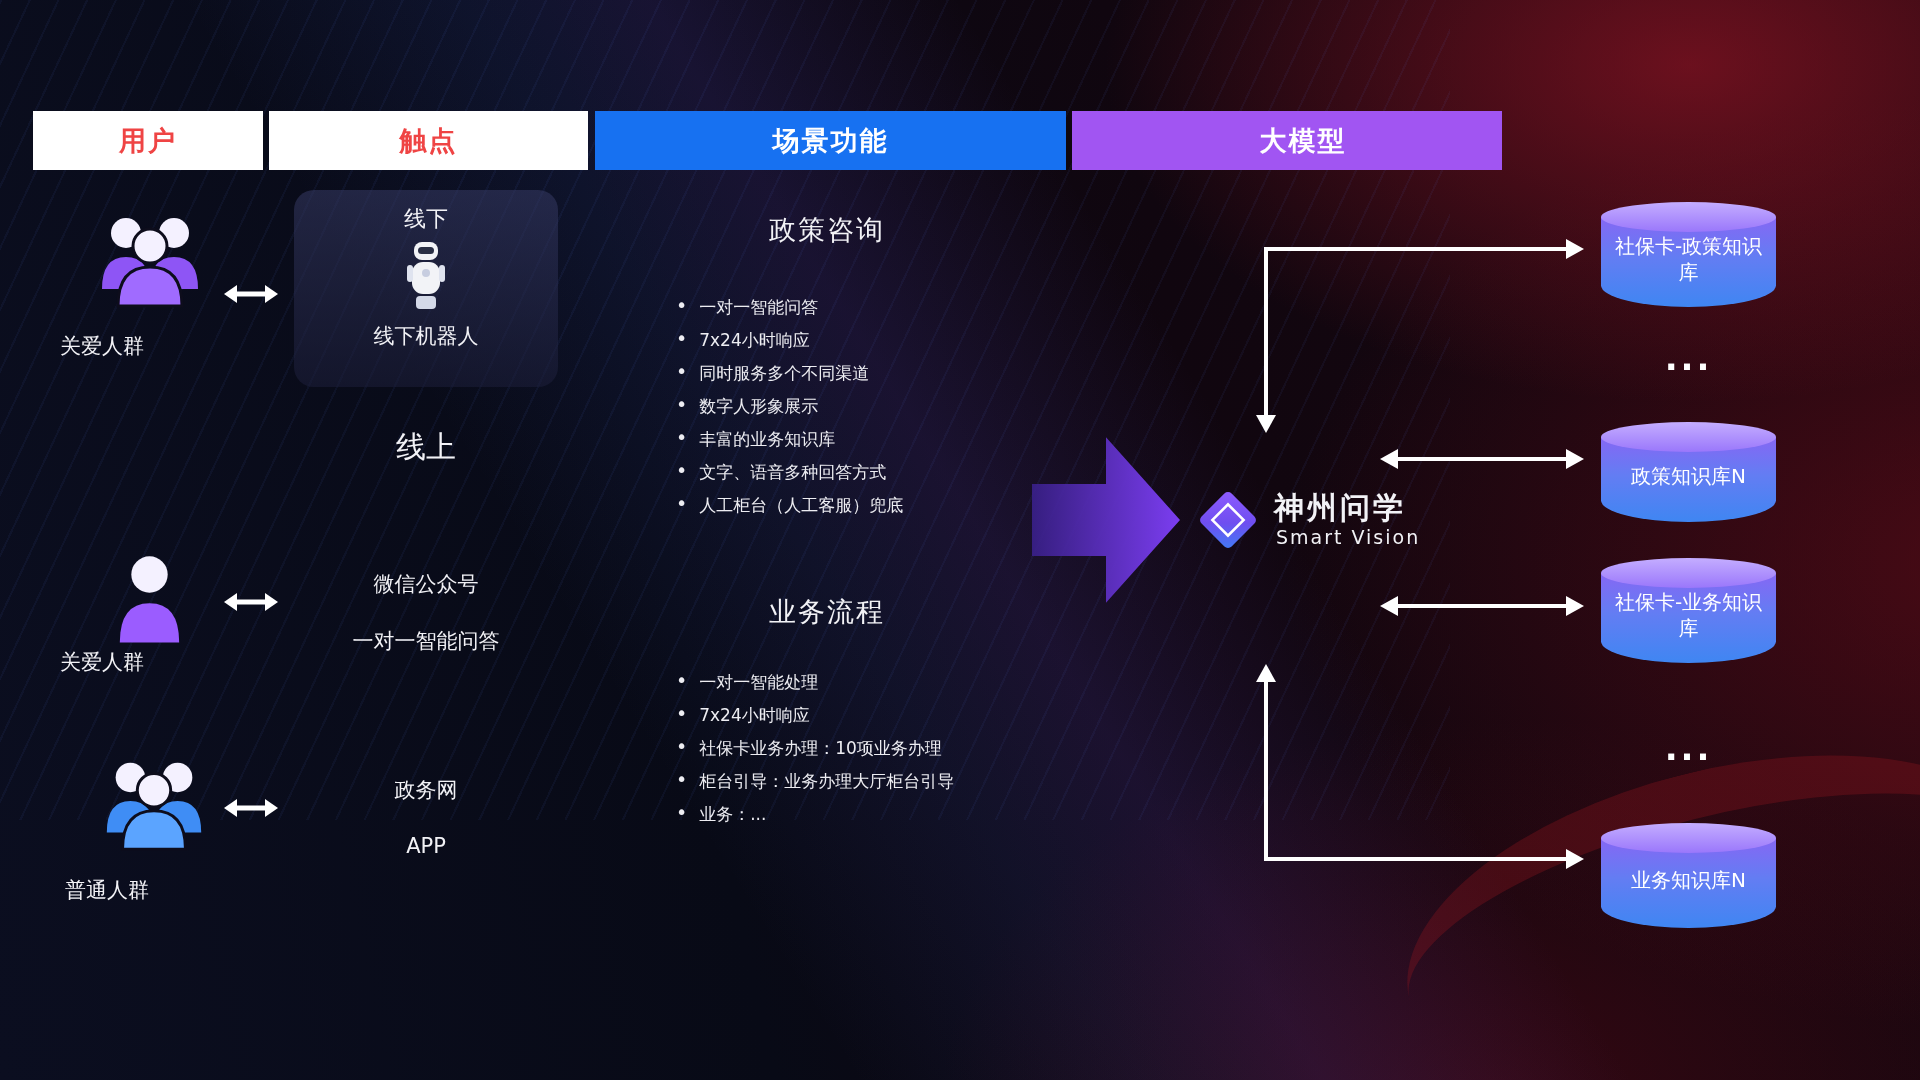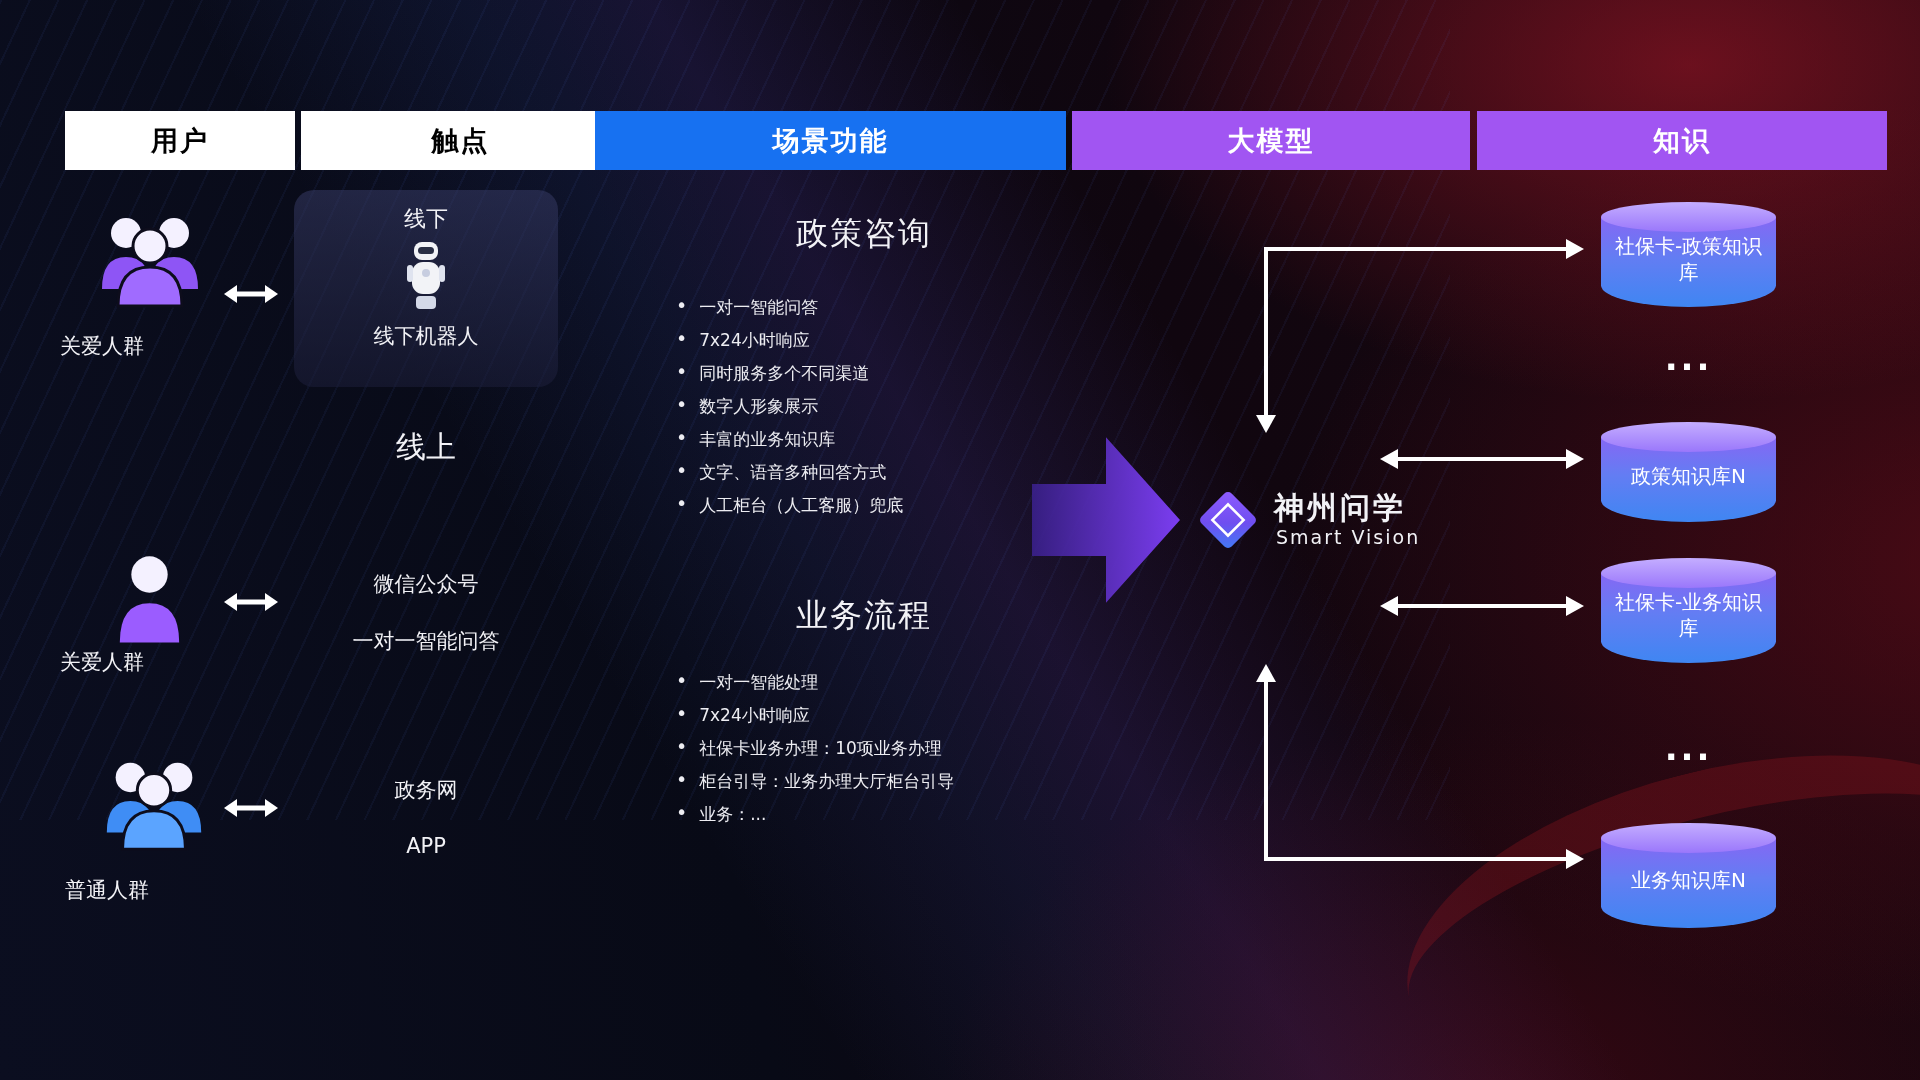--- a/index.html
+++ b/index.html
@@ -21,36 +21,36 @@
     background:repeating-linear-gradient(115deg, rgba(92,130,255,0.06) 0 2px, transparent 2px 26px);
   }
   .swoosh {
     position:absolute; left:1400px; top:770px; width:640px; height:260px;
     border-radius:50%; border-top:46px solid rgba(150,22,32,0.32);
     transform:rotate(-14deg); pointer-events:none;
   }
   
   .hdr { position:absolute; top:111px; height:59px; display:flex; align-items:center; justify-content:center;
          font-size:27px; font-weight:700; letter-spacing:2px; }
-  .hdr-white { background:#ffffff; color:#000000;margin-left:32px; }
+  .hdr-white { background:#ffffff; color:#ef4444; }
   .hdr-blue  { background:#1771F1; color:#ffffff; }
   .hdr-purple{ background:#A155F2; color:#ffffff; }
   
   .usr-icon { position:absolute; }
   .usr-label { position:absolute; width:175px; text-align:left; font-size:21px; }
   .bidir { position:absolute; width:54px; height:22px; }
   
   .offline-card { position:absolute; left:294px; top:190px; width:264px; height:197px;
       border-radius:20px; background:linear-gradient(180deg, rgba(54,58,100,0.55), rgba(28,30,58,0.55)); }
   .offline-title { position:absolute; top:14px; left:0; right:0; text-align:center; font-size:22px; }
   .robot { position:absolute; left:112px; top:50px; width:40px; height:74px; }
   .offline-robot-label { position:absolute; top:132px; left:0; right:0; text-align:center; font-size:21px; }
   .tp-item { position:absolute; left:294px; width:264px; text-align:center; font-size:21px; }
   
-  .scene-title { position:absolute; left:629px; width:470px; text-align:center; font-size:32px; letter-spacing:2px; }
+  .scene-title { position:absolute; left:592px; width:470px; text-align:center; font-size:27px; letter-spacing:2px; }
   .scene-list { position:absolute; left:676px; width:430px; margin:0; padding:0; list-style:none; }
   .scene-list li { font-size:17px; line-height:32px; color:#ededf2; white-space:nowrap; }
   .scene-list li::before { content:"•"; margin-right:12px; font-size:19px; position:relative; top:-1px; }
   
   .flow-arrow { position:absolute; left:1032px; top:430px; width:148px; height:180px;
       background:linear-gradient(90deg, rgba(58,32,140,0.88), #7b3df0);
       clip-path:polygon(0 30%, 50% 30%, 50% 4%, 100% 50%, 50% 96%, 50% 70%, 0 70%); }
   
   .logo-icon { position:absolute; left:1194px; top:486px; width:68px; height:68px; }
   .logo-name { position:absolute; left:1274px; top:488px; font-size:30px; font-weight:700; letter-spacing:3px; }
@@ -85,25 +85,22 @@
 
   <div class="hdr hdr-white" style="left:33px; width:230px;">
     <span>用户</span>
   </div>
   <div class="hdr hdr-white" style="left:269px; width:319px;">
     <span>触点</span>
   </div>
   <div class="hdr hdr-blue" style="left:595px; width:471px;">
     <span>场景功能</span>
   </div>
-  <div class="hdr hdr-purple" style="left:1072px; width:398px;">
+  <div class="hdr hdr-purple" style="left:1072px; width:398px;padding-left:32px;">
     <span>大模型</span>
-  </div>
-  <div class="hdr hdr-purple" style="left:1477px; width:410px;">
-    <span>知识</span>
   </div>
 
   <svg class="usr-icon" style="left:90px; top:208px; width:120px; height:102px;" viewBox="0 0 120 100">
     <circle cx="36" cy="24" r="15" fill="#f4f1ff"></circle>
     <path d="M12 80 Q12 48 36 48 Q60 48 60 80 Z" fill="#8e55f5"></path>
     <circle cx="84" cy="24" r="15" fill="#f4f1ff"></circle>
     <path d="M60 80 Q60 48 84 48 Q108 48 108 80 Z" fill="#8e55f5"></path>
     <circle cx="60" cy="37" r="17" fill="#f4f1ff" stroke="#0d0d1c" stroke-width="3"></circle>
     <path d="M28 97 Q28 58 60 58 Q92 58 92 97 Z" fill="#a06bff" stroke="#0d0d1c" stroke-width="3"></path>
   </svg>

